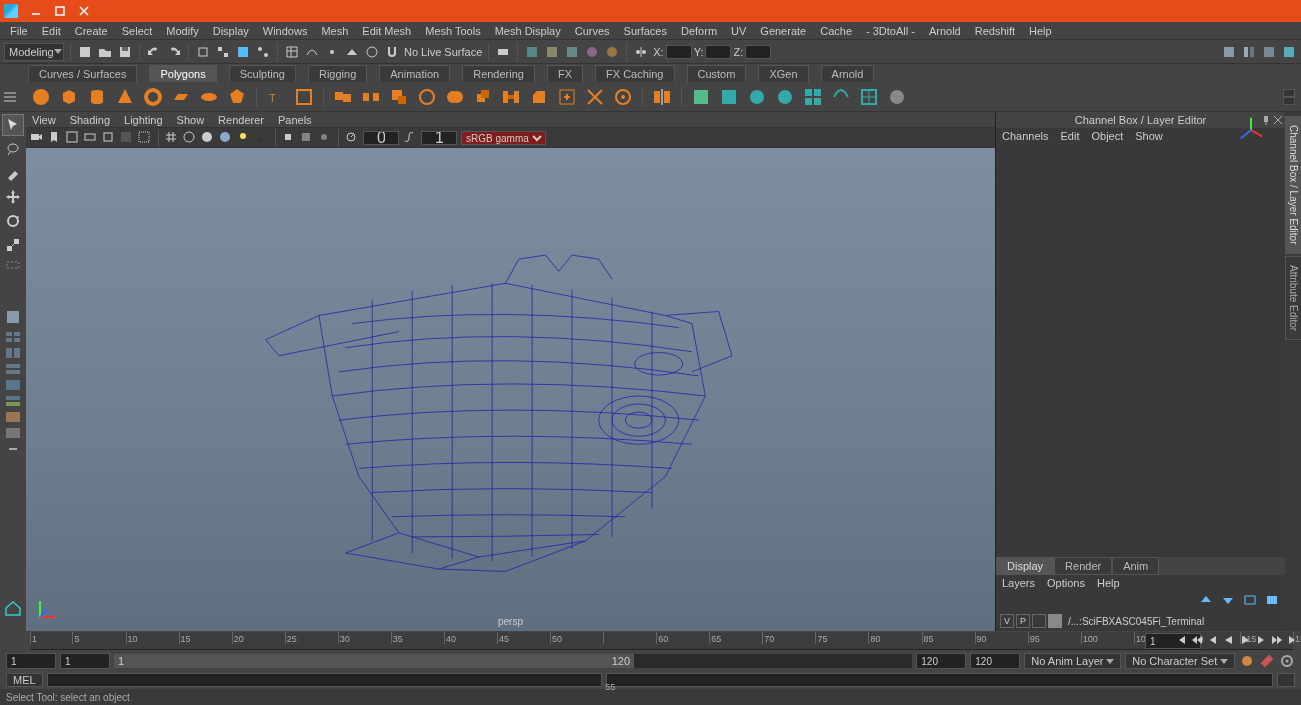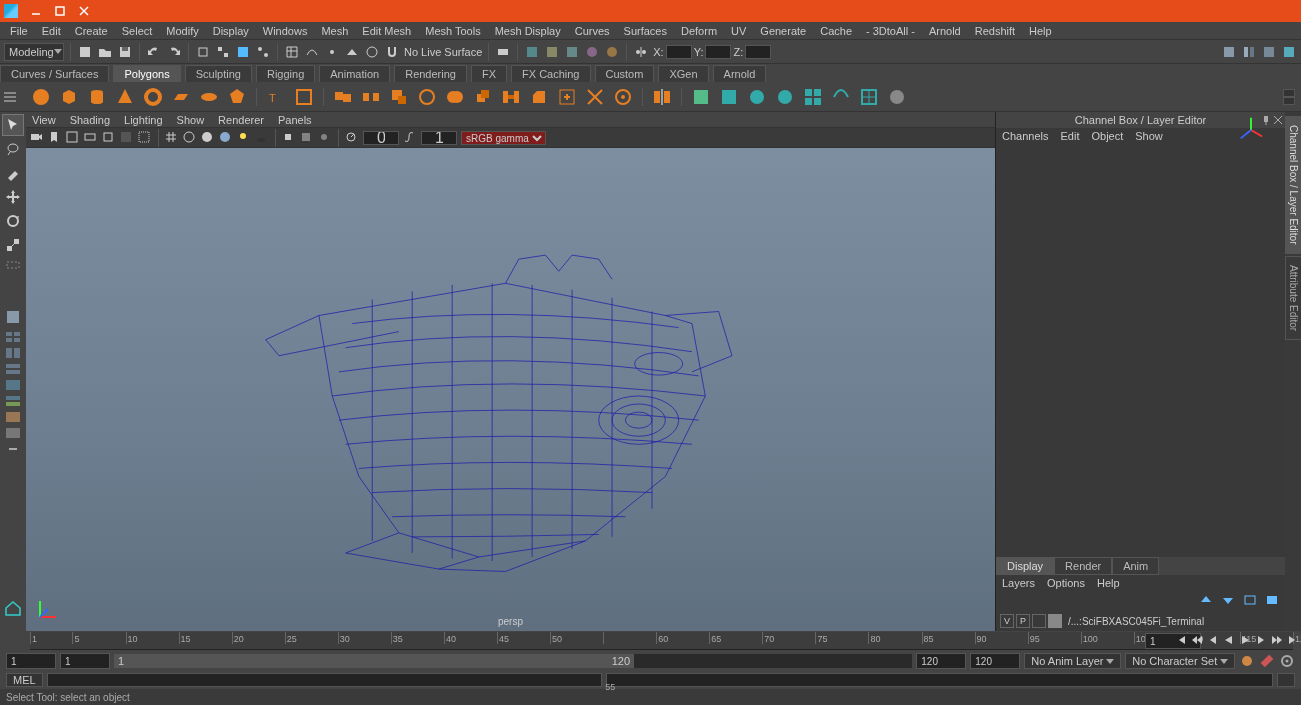--- a/index.html
+++ b/index.html
@@ -20,21 +20,21 @@
 .statusline { height:24px; background:#444; display:flex; align-items:center; padding:0 4px; gap:4px; border-bottom:1px solid #333; }
 .workspace-select { width:60px; height:18px; background:#333; border:1px solid #555; display:flex; align-items:center; justify-content:space-between; padding:0 4px; }
 .sep { width:1px; height:18px; background:#555; margin:0 2px; }
 .tbicon { width:16px; height:16px; display:flex; align-items:center; justify-content:center; }
 .live-surface { display:flex; align-items:center; gap:4px; color:#ccc; }
 .xyz-fields { display:flex; align-items:center; gap:2px; }
 .xyz-fields input { width:26px; height:14px; background:#222; border:1px solid #555; color:#ccc; padding:0 2px; font-size:10px; }
 .right-statusicons { margin-left:auto; display:flex; gap:4px; }
 
 
-.shelf-tabs { height:18px; background:#444; display:flex; align-items:flex-end; gap:4px; }
+.shelf-tabs { height:18px; background:#444; display:flex; align-items:flex-end; padding-left:28px; gap:12px; }
 .shelf-tabs .tab { padding:2px 10px; background:#3a3a3a; border:1px solid #555; border-bottom:none; color:#bbb; }
 .shelf-tabs .tab.active { background:#555; color:#fff; }
 
 
 .shelf-row { height:30px; background:#444; display:flex; align-items:center; padding:0 6px; gap:6px; border-bottom:1px solid #333; position:relative; }
 .shelf-handle { position:absolute; left:4px; width:14px; display:flex; flex-direction:column; gap:2px; }
 .shelf-handle div { width:12px; height:2px; background:#888; }
 .shelf-icon { width:22px; height:22px; display:flex; align-items:center; justify-content:center; }
 .shelf-icon.orange svg { fill:#e67e22; }
 .shelf-icon.green svg { fill:#5b8; }

